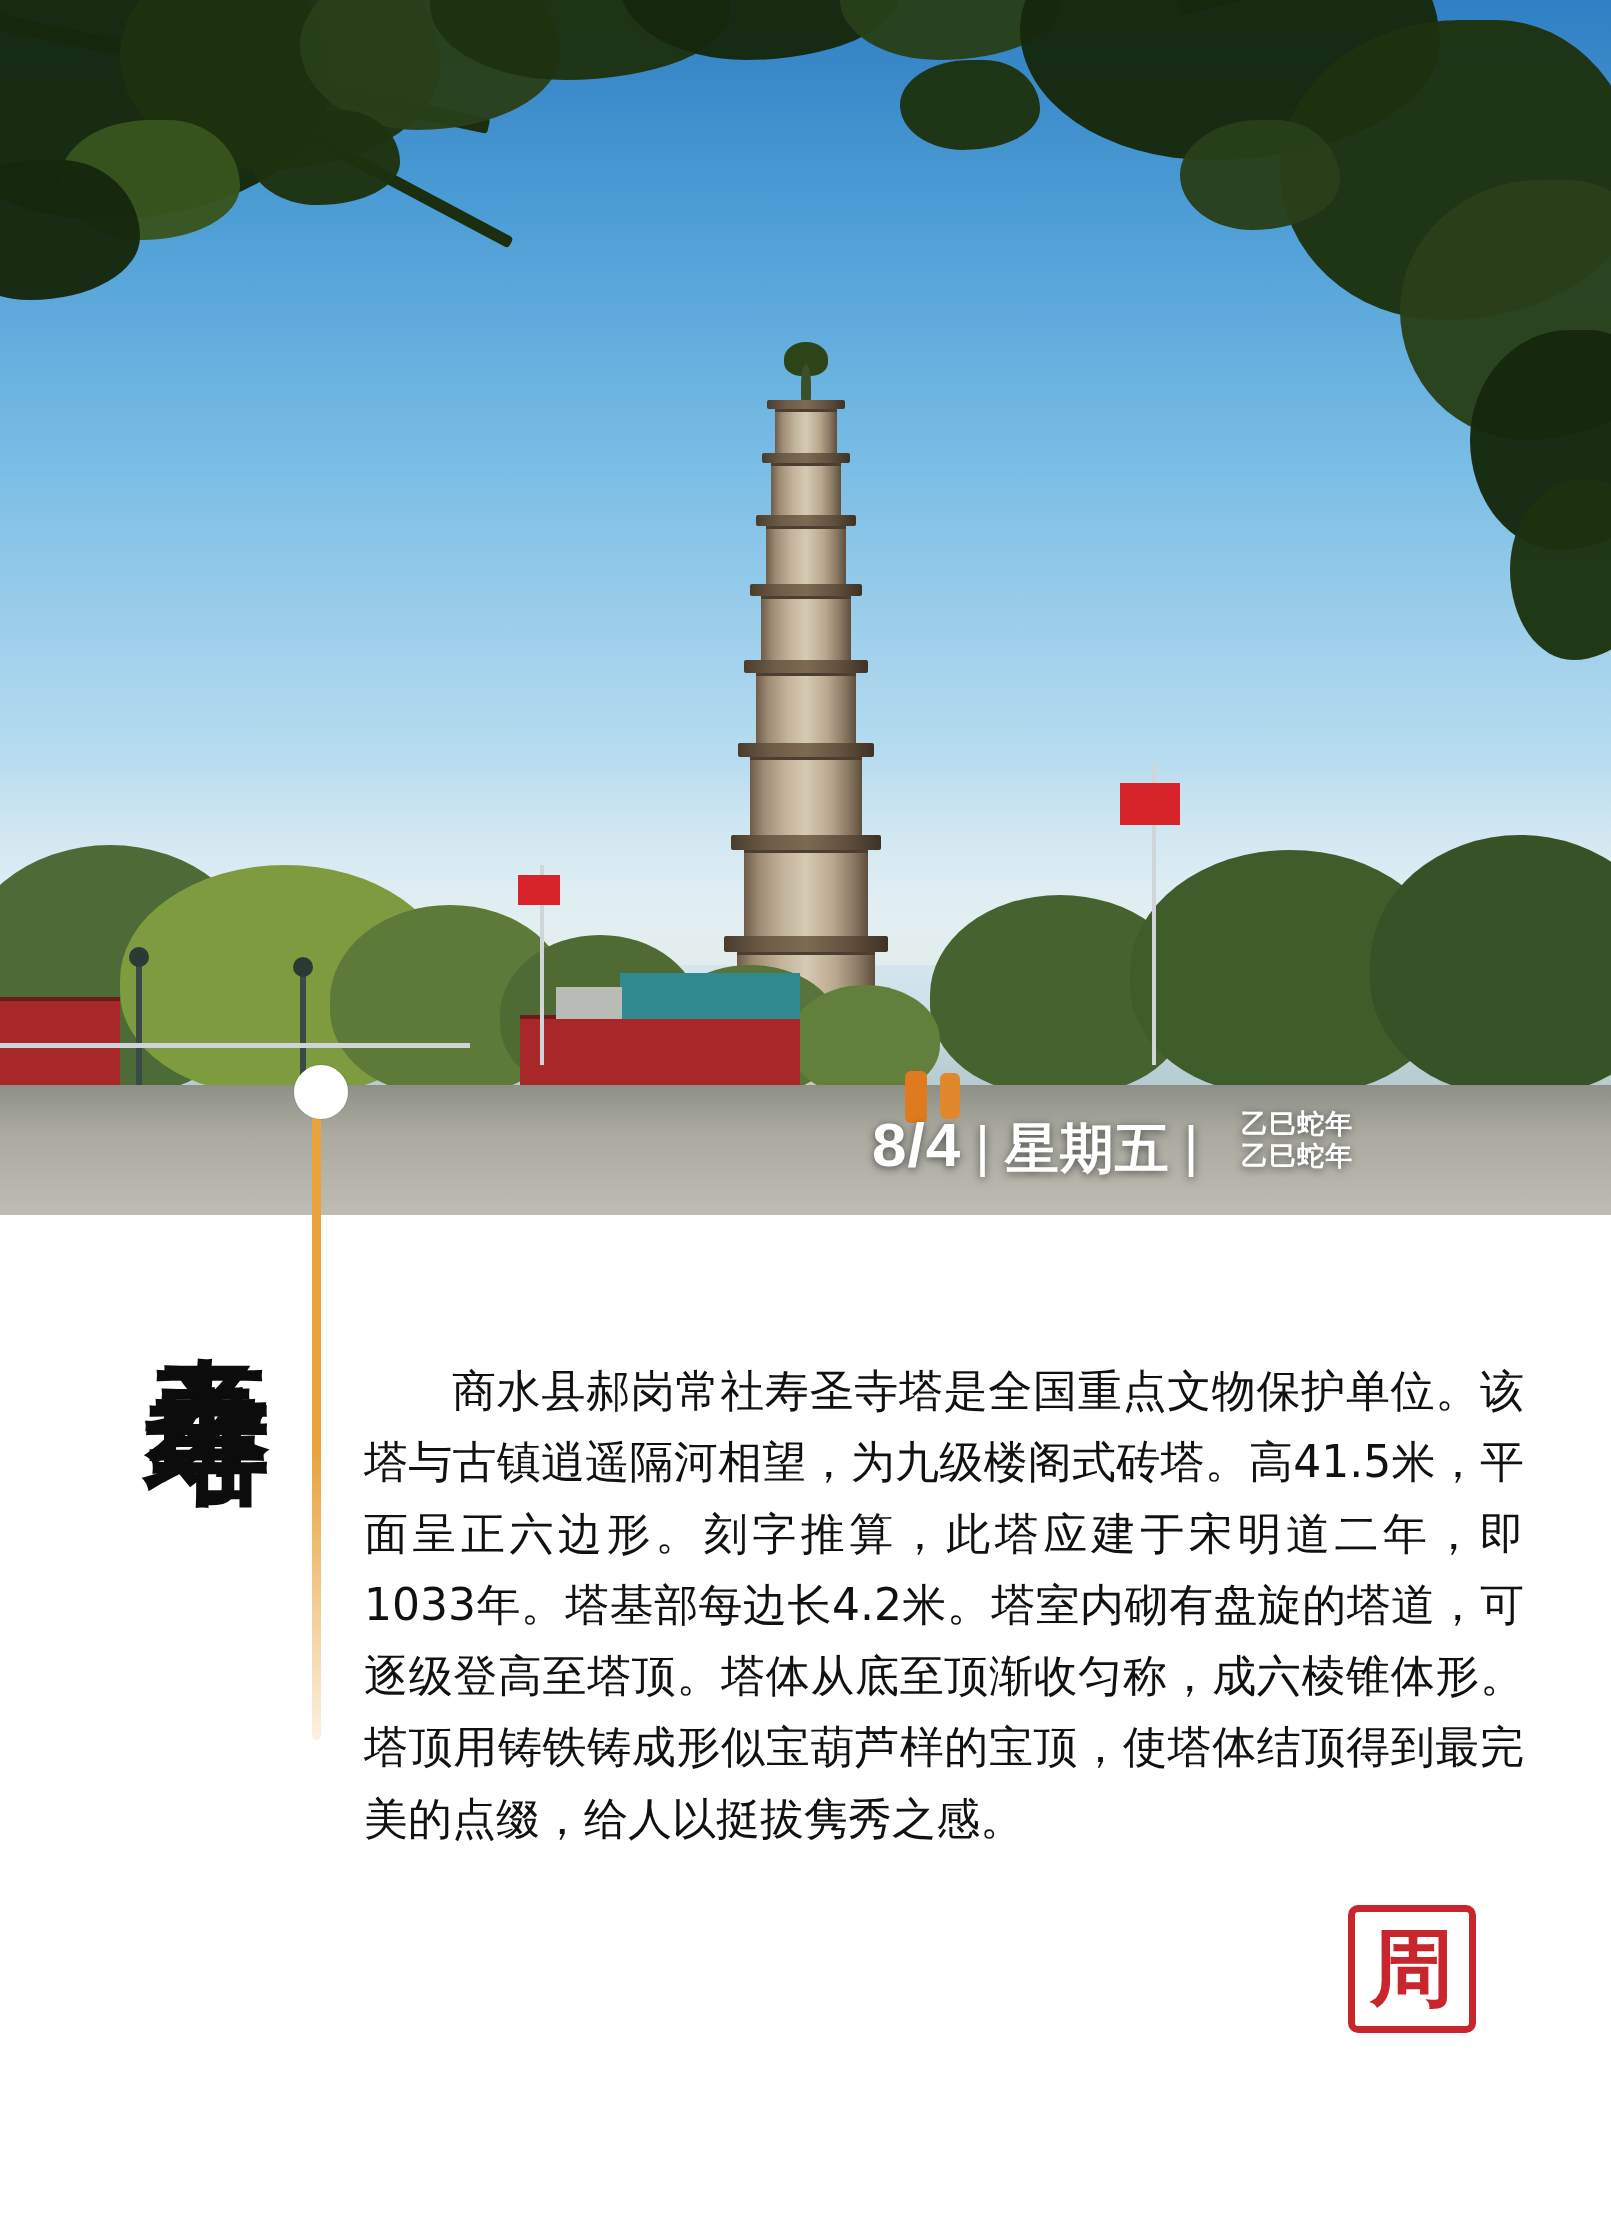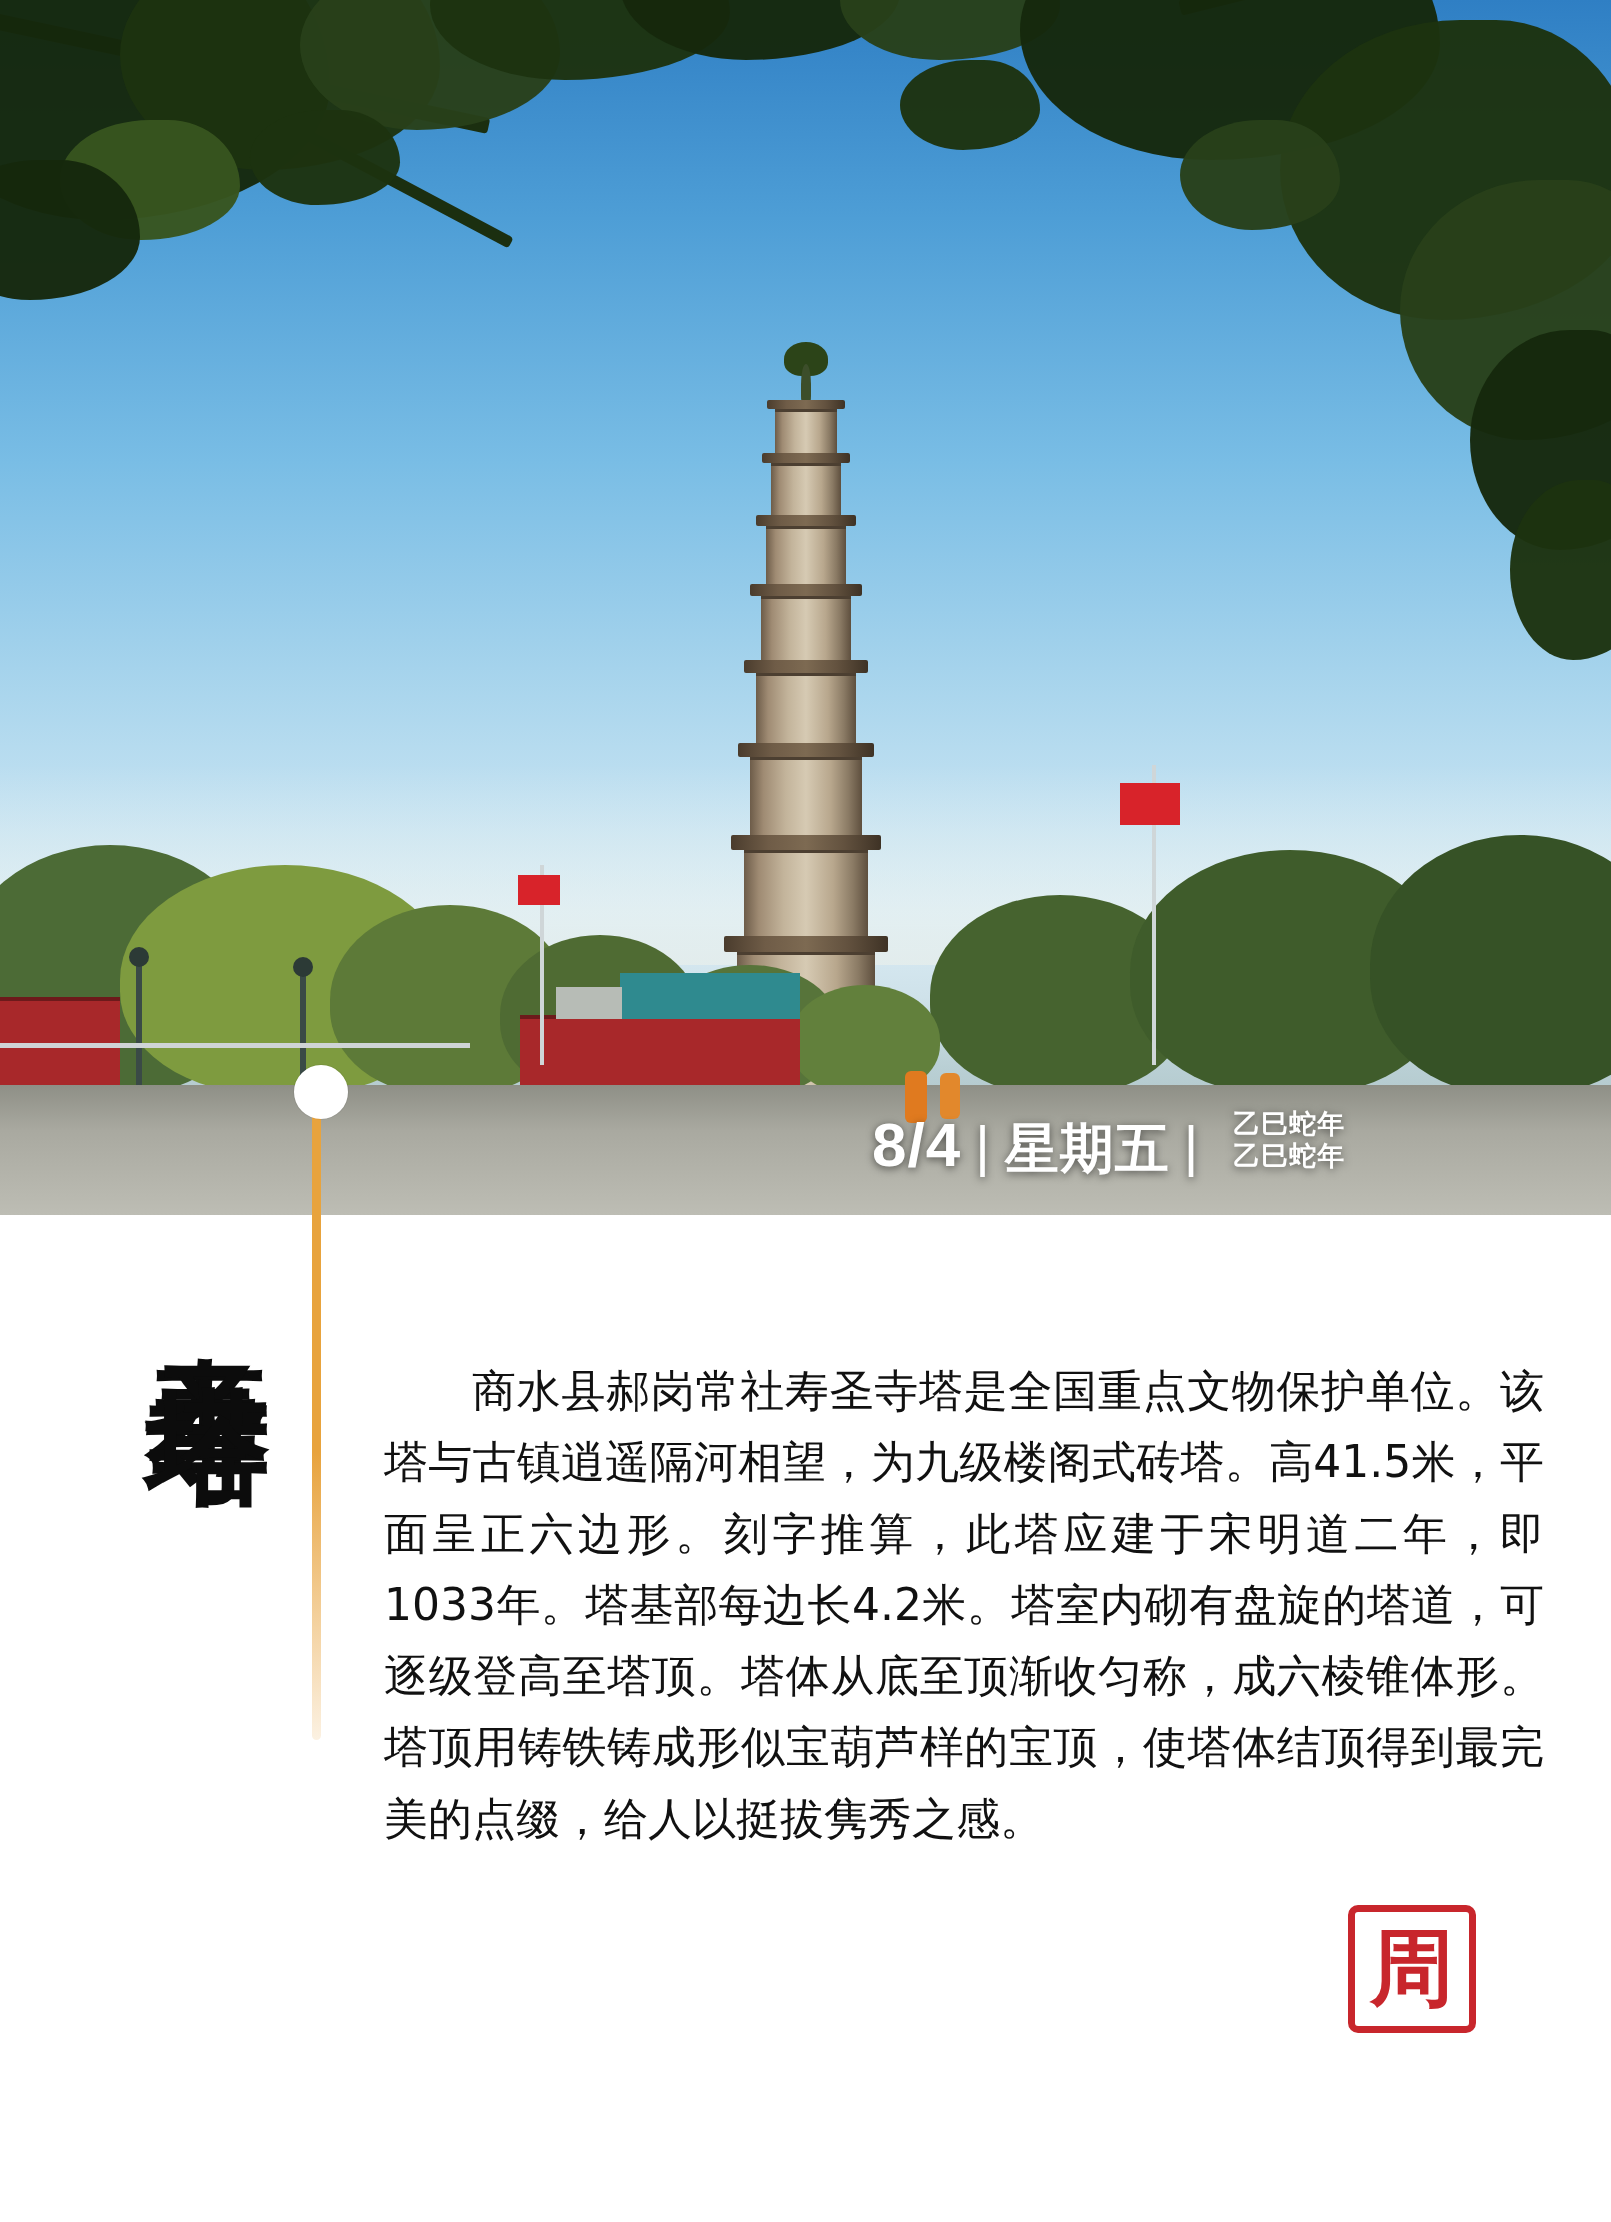--- a/index.html
+++ b/index.html
@@ -193,21 +193,21 @@
     margin: 0 14px 2px 14px;
     font-weight: 300;
   }
   .date-week {
     font-size: 54px;
     font-weight: bold;
     line-height: 1;
     font-family: "DejaVu Sans", sans-serif;
   }
   .lunar {
-    margin-left: 20px;
+    margin-left: 28px;
     font-size: 27px;
     line-height: 1.18;
     font-weight: bold;
     font-family: "DejaVu Sans", sans-serif;
     text-align: center;
     padding-bottom: 4px;
   }
 
   
   .panel {
@@ -266,21 +266,21 @@
     font-size: 116px;
     line-height: 1.02;
     color: #d7121d;
     width: 130px;
     letter-spacing: 2px;
   }
   .cityname span { display: block; }
 
   .bodytext {
     position: absolute;
-    left: 384px;
+    left: 364px;
     top: 140px;
     width: 1160px;
     font-family: "DejaVu Sans", sans-serif;
     font-size: 44px;
     line-height: 1.62;
     color: #111111;
     text-align: justify;
     text-indent: 88px;
   }
 

